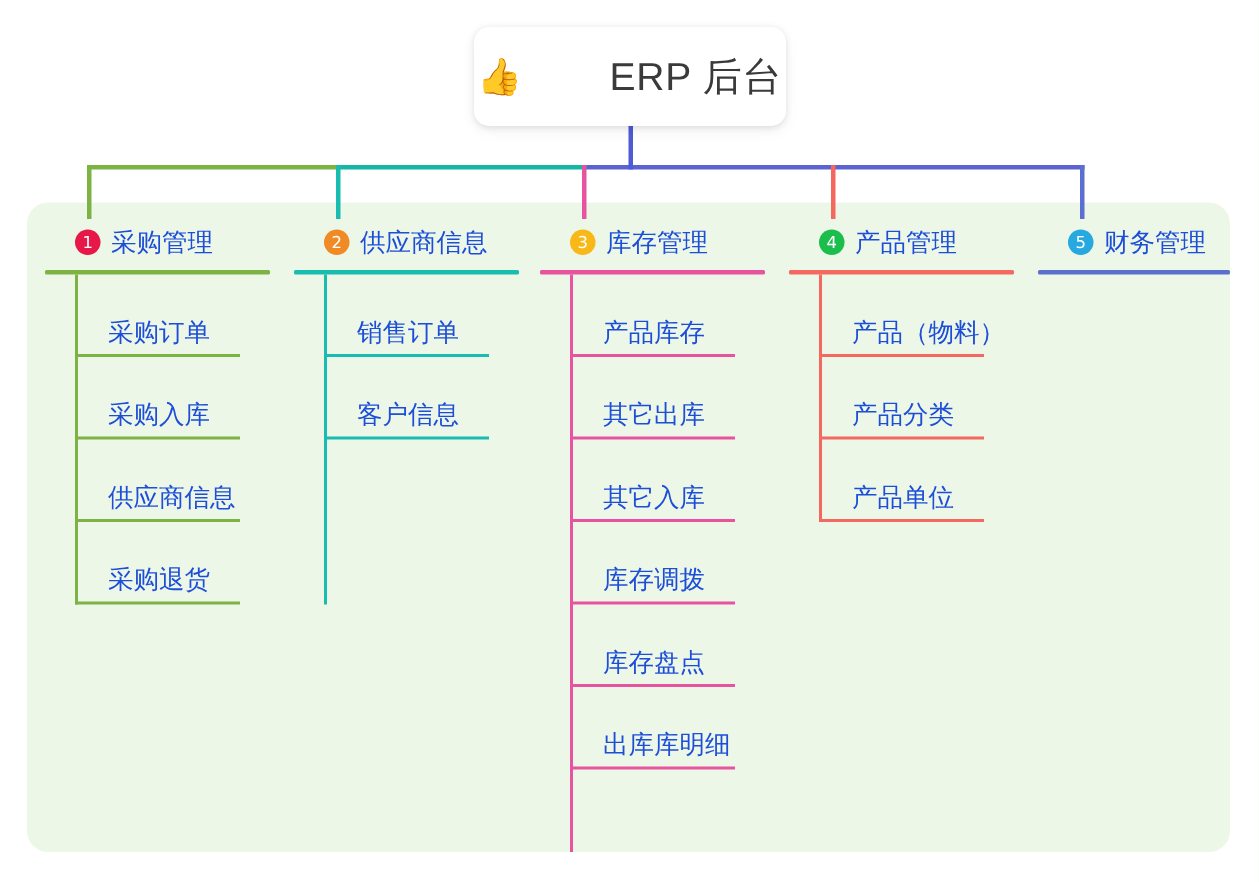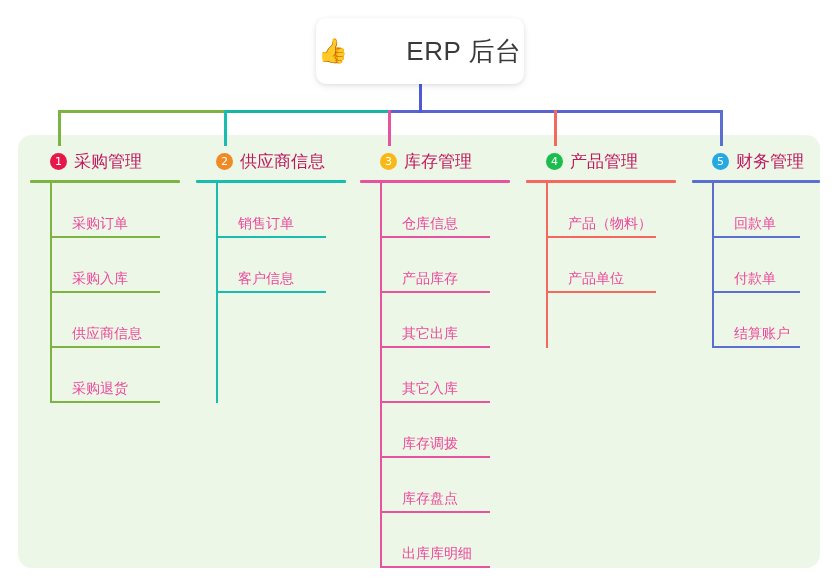--- a/index.html
+++ b/index.html
@@ -89,21 +89,21 @@
     border-radius: 50%;
     color: #ffffff;
     font-size: 11px;
     line-height: 17px;
     text-align: center;
     font-family: "DejaVu Sans", sans-serif;
     flex: 0 0 auto;
   }
   .col-title {
     font-size: 17px;
-    color: #be185d;
+    color: #1d4ed8;
   }
   .col-rule {
     height: 3px;
     margin-top: 6px;
     border-radius: 1px;
   }
   .items {
     position: relative;
     margin-left: 20px;
   }
@@ -114,22 +114,22 @@
     width: 2px;
   }
   .item {
     position: relative;
     height: 55px;
     display: flex;
     align-items: flex-end;
     box-sizing: border-box;
   }
   .item-label {
-    font-size: 14px;
-    color: #ec4899;
+    font-size: 17px;
+    color: #1d4ed8;
     padding: 0 0 5px 22px;
     white-space: nowrap;
   }
   .item-rule {
     position: absolute;
     left: 0;
     bottom: 0;
     height: 2px;
   }
 </style>
@@ -204,24 +204,20 @@
     </div>
     <div class="column" style="left: 360px; top: 148px; width: 150px;">
       <div class="col-head">
         <span class="badge" style="background: rgb(247, 184, 24);">3</span>
         <span class="col-title">库存管理</span>
       </div>
       <div class="col-rule" style="background: rgb(232, 83, 159); width: 150px;"></div>
       <div class="items">
         <div class="spine" style="background: rgb(232, 83, 159); height: 385px;"></div>
         <div class="item">
-          <span class="item-label">仓库信息</span>
-          <div class="item-rule" style="background: rgb(232, 83, 159); width: 110px;"></div>
-        </div>
-        <div class="item">
           <span class="item-label">产品库存</span>
           <div class="item-rule" style="background: rgb(232, 83, 159); width: 110px;"></div>
         </div>
         <div class="item">
           <span class="item-label">其它出库</span>
           <div class="item-rule" style="background: rgb(232, 83, 159); width: 110px;"></div>
         </div>
         <div class="item">
           <span class="item-label">其它入库</span>
           <div class="item-rule" style="background: rgb(232, 83, 159); width: 110px;"></div>
@@ -246,40 +242,29 @@
         <span class="col-title">产品管理</span>
       </div>
       <div class="col-rule" style="background: rgb(244, 104, 95); width: 150px;"></div>
       <div class="items">
         <div class="spine" style="background: rgb(244, 104, 95); height: 165px;"></div>
         <div class="item">
           <span class="item-label">产品（物料）</span>
           <div class="item-rule" style="background: rgb(244, 104, 95); width: 110px;"></div>
         </div>
         <div class="item">
+          <span class="item-label">产品分类</span>
+          <div class="item-rule" style="background: rgb(244, 104, 95); width: 110px;"></div>
+        </div>
+        <div class="item">
           <span class="item-label">产品单位</span>
           <div class="item-rule" style="background: rgb(244, 104, 95); width: 110px;"></div>
         </div>
       </div>
     </div>
     <div class="column" style="left: 692px; top: 148px; width: 128px;">
       <div class="col-head">
         <span class="badge" style="background: rgb(37, 169, 224);">5</span>
         <span class="col-title">财务管理</span>
       </div>
       <div class="col-rule" style="background: rgb(91, 111, 208); width: 128px;"></div>
-      <div class="items">
-        <div class="spine" style="background: rgb(91, 111, 208); height: 165px;"></div>
-        <div class="item">
-          <span class="item-label">回款单</span>
-          <div class="item-rule" style="background: rgb(91, 111, 208); width: 88px;"></div>
-        </div>
-        <div class="item">
-          <span class="item-label">付款单</span>
-          <div class="item-rule" style="background: rgb(91, 111, 208); width: 88px;"></div>
-        </div>
-        <div class="item">
-          <span class="item-label">结算账户</span>
-          <div class="item-rule" style="background: rgb(91, 111, 208); width: 88px;"></div>
-        </div>
-      </div>
     </div>
   </div>
 
 </body></html>

